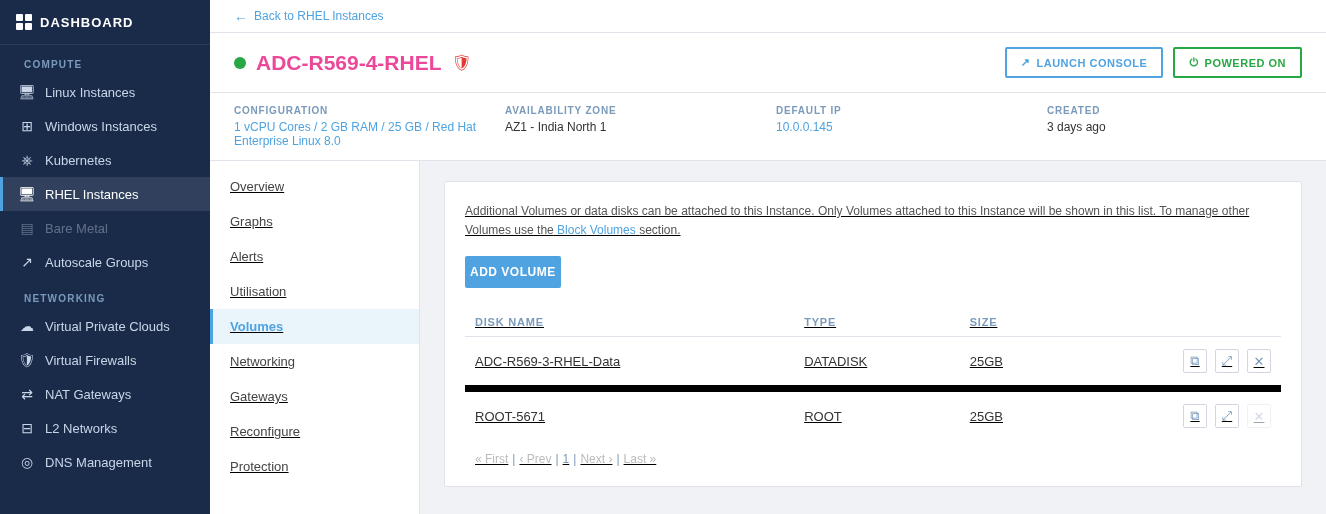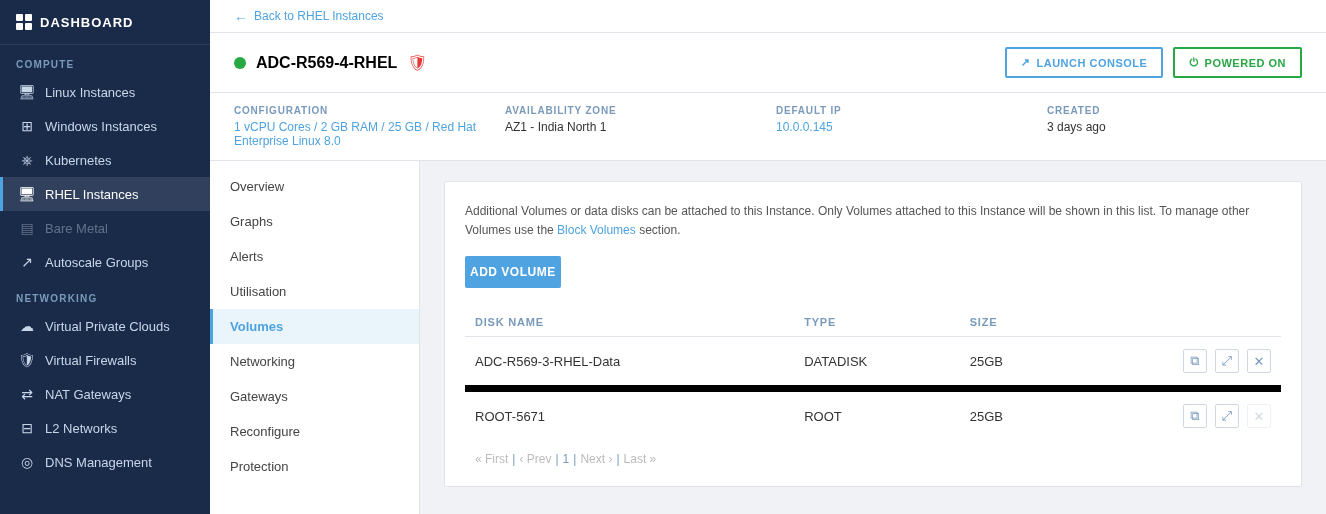--- a/index.html
+++ b/index.html
@@ -36,21 +36,21 @@
     }
     .sidebar-logo .grid-icon span {
       background: #fff;
       border-radius: 1px;
     }
     .sidebar-section-label {
       font-size: 10px;
       font-weight: 700;
       color: #7a9abb;
       letter-spacing: 1.2px;
-      padding: 14px 16px 5px;
+      padding: 14px 24px 5px;
       text-transform: uppercase;
     }
     .sidebar-item {
       display: flex;
       align-items: center;
       gap: 10px;
       padding: 9px 16px;
       cursor: pointer;
       color: #c8d6e8;
       font-size: 13px;
@@ -113,23 +113,23 @@
       gap: 10px;
     }
     .status-dot {
       width: 12px;
       height: 12px;
       border-radius: 50%;
       background: #28a745;
       flex-shrink: 0;
     }
     .instance-name {
-      font-size: 16px;
+      font-size: 21px;
       font-weight: 600;
-      color: #000000;
+      color: #ec4899;
     }
     .shield-icon {
       color: #e53935;
       font-size: 16px;
     }
     .header-buttons {
       display: flex;
       gap: 10px;
       align-items: center;
     }
@@ -184,20 +184,21 @@
       font-size: 12px;
       color: #4fa3e0;
     }
     .meta-value.plain { color: #333; }
 
     
     .content-area {
       display: flex;
       flex: 1;
       overflow: hidden;
+      text-decoration: underline;
     }
 
     
     .left-nav {
       width: 210px;
       min-width: 210px;
       background: #fff;
       border-right: 1px solid #e0e4ea;
       padding: 8px 0;
       overflow-y: auto;

